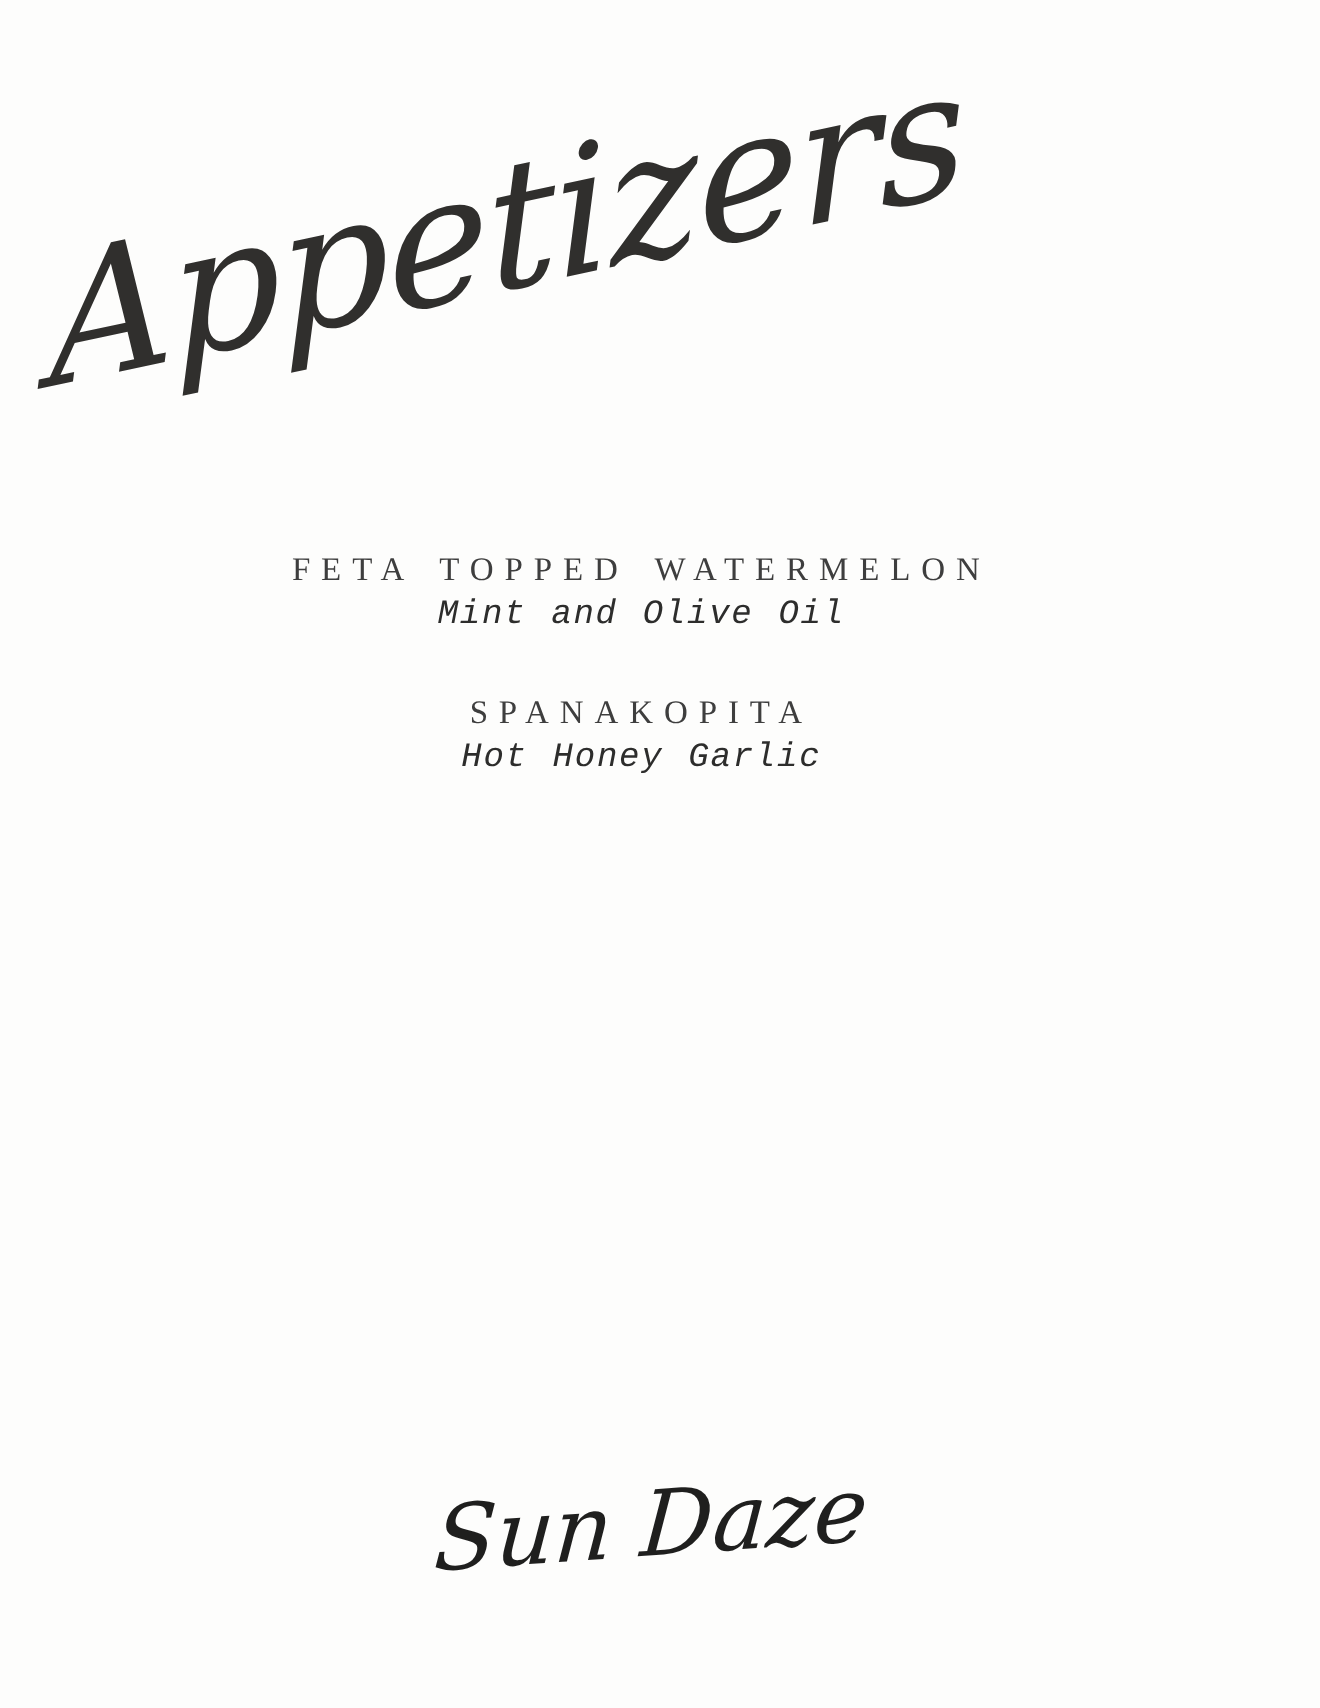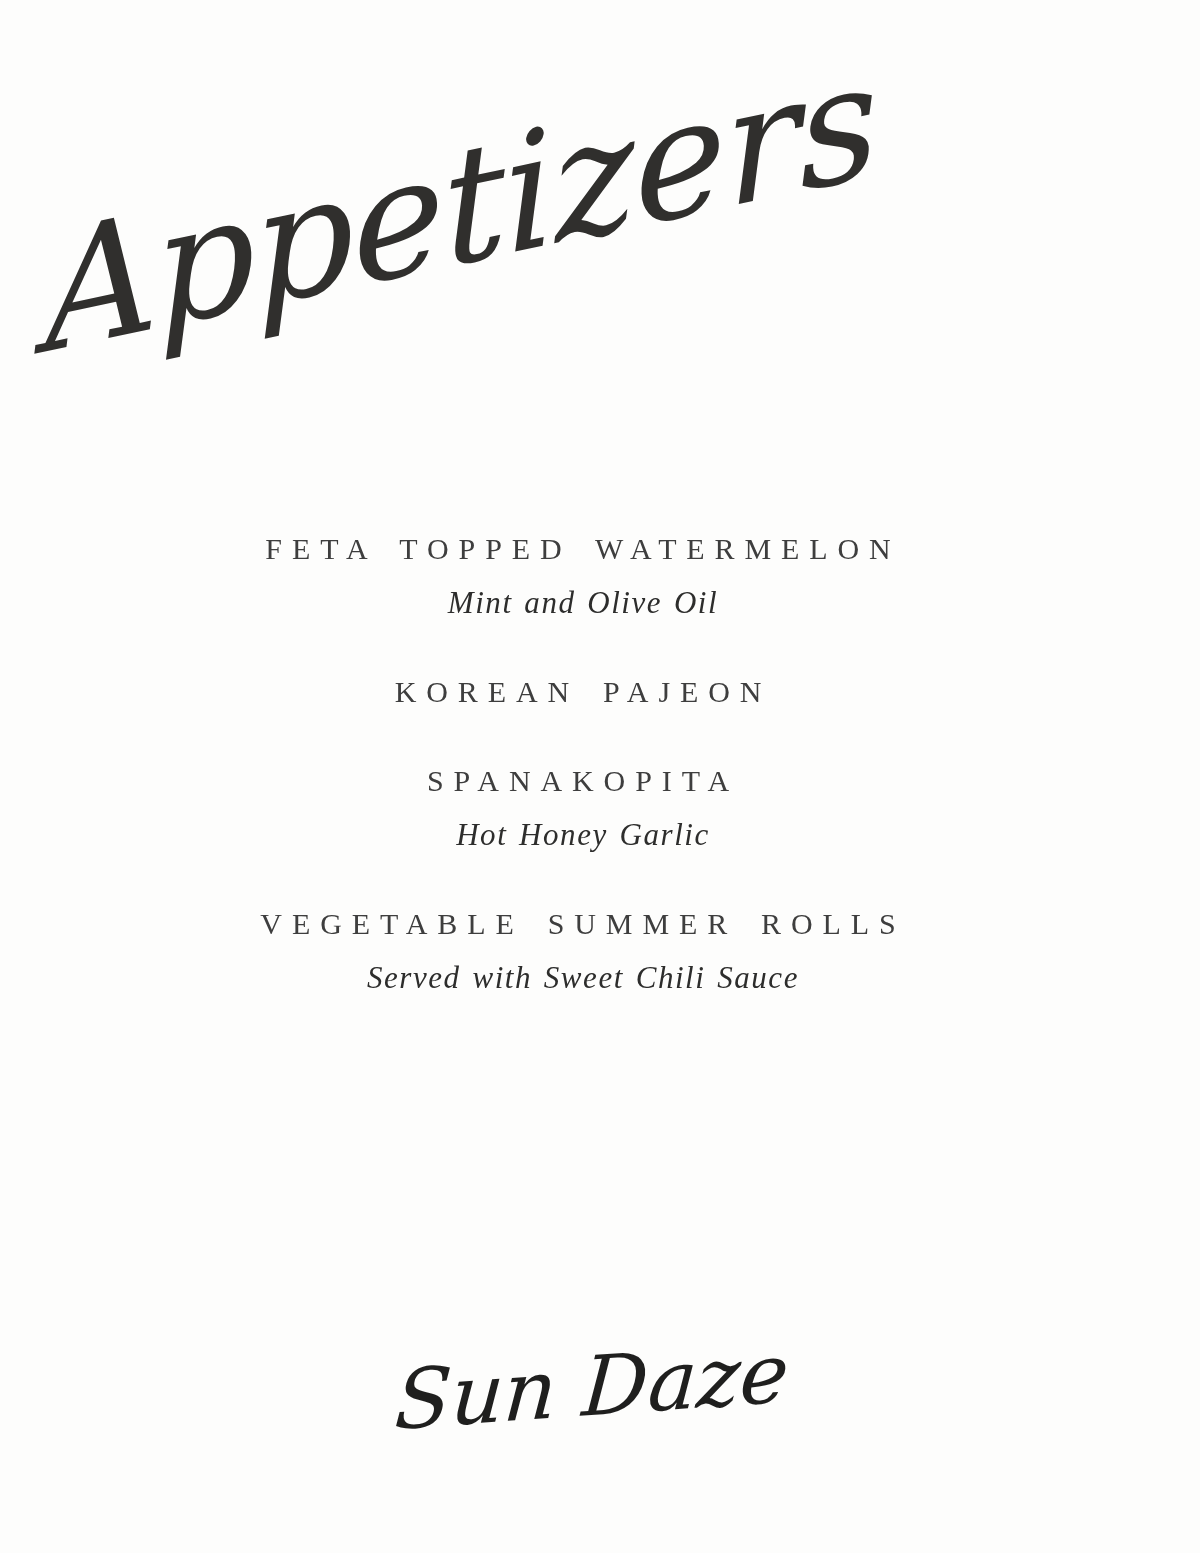--- a/index.html
+++ b/index.html
@@ -31,47 +31,47 @@
     line-height: 1.15;
     color: #302f2d;
     transform: rotate(-12deg) skewX(-9deg);
     transform-origin: 50% 50%;
     white-space: nowrap;
     letter-spacing: -0.01em;
   }
   
   .menu {
     position: absolute;
-    top: 529px;
+    top: 498px;
     left: 0;
     width: 1166px; 
     text-align: center;
   }
   .menu-item {
     margin: 0 0 49px 0;
   }
   .item-name {
     font-family: "Liberation Serif", serif;
     font-size: 30px;
     line-height: 40px;
     letter-spacing: 0.33em;
     word-spacing: 0.22em;
     color: #3e3e3e;
     font-weight: 400;
     margin: 0;
   }
   .item-desc {
-    font-family: Liberation Serif, serif;
+    font-family: Liberation Mono, monospace;
     font-style: italic;
     font-size: 31px;
     line-height: 40px;
     letter-spacing: 0.05em;
     word-spacing: 0.08em;
     color: #2d2d2c;
-    margin: 14px;
+    margin: 1px;
   }
   .menu-item.last .item-desc {
     margin-top: 7px;
   }
   
   .script-signature {
     position: absolute;
     top: 1338px;
     left: 0;
     width: 1184px;
@@ -93,32 +93,27 @@
   <div class="script-title">Appetizers</div>
 
   <div class="menu">
 
     <div class="menu-item">
       <div class="item-name">FETA TOPPED WATERMELON</div>
       <div class="item-desc">Mint and Olive Oil</div>
     </div>
 
     <div class="menu-item">
-      <div class="item-name">KOREAN PAJEON</div>
     </div>
 
     <div class="menu-item">
       <div class="item-name">SPANAKOPITA</div>
       <div class="item-desc">Hot Honey Garlic</div>
     </div>
 
-    <div class="menu-item">
-      <div class="item-name">VEGETABLE SUMMER ROLLS</div>
-      <div class="item-desc">Served with Sweet Chili Sauce</div>
-    </div>
 
     <div class="menu-item last">
     </div>
 
   </div>
 
   <div class="script-signature">Sun Daze</div>
 
 </div>
 

